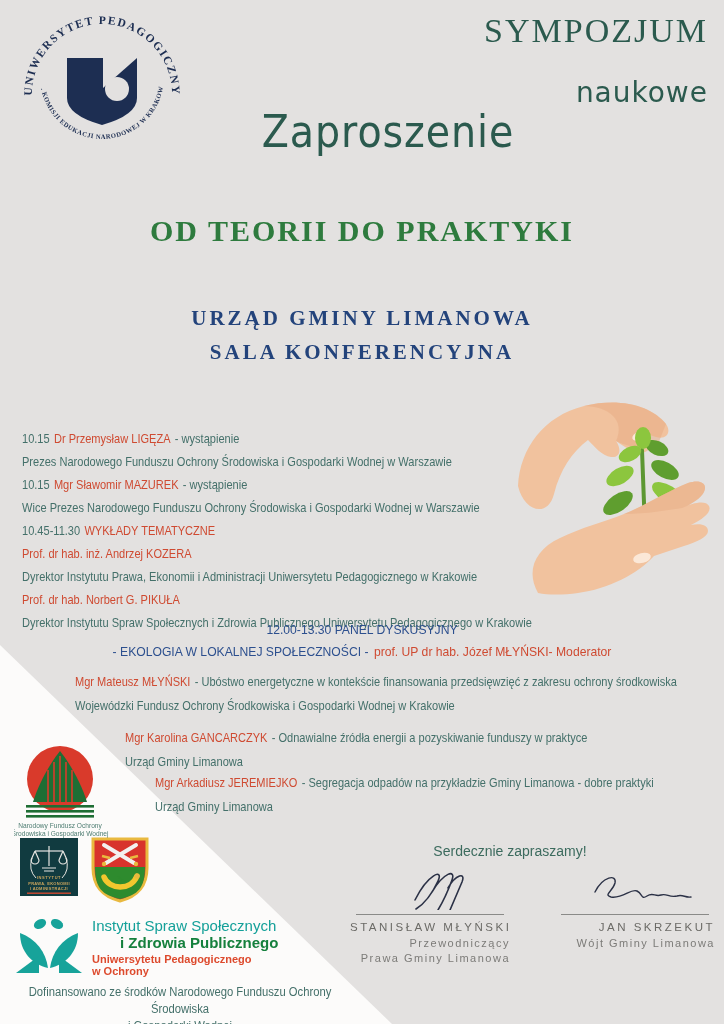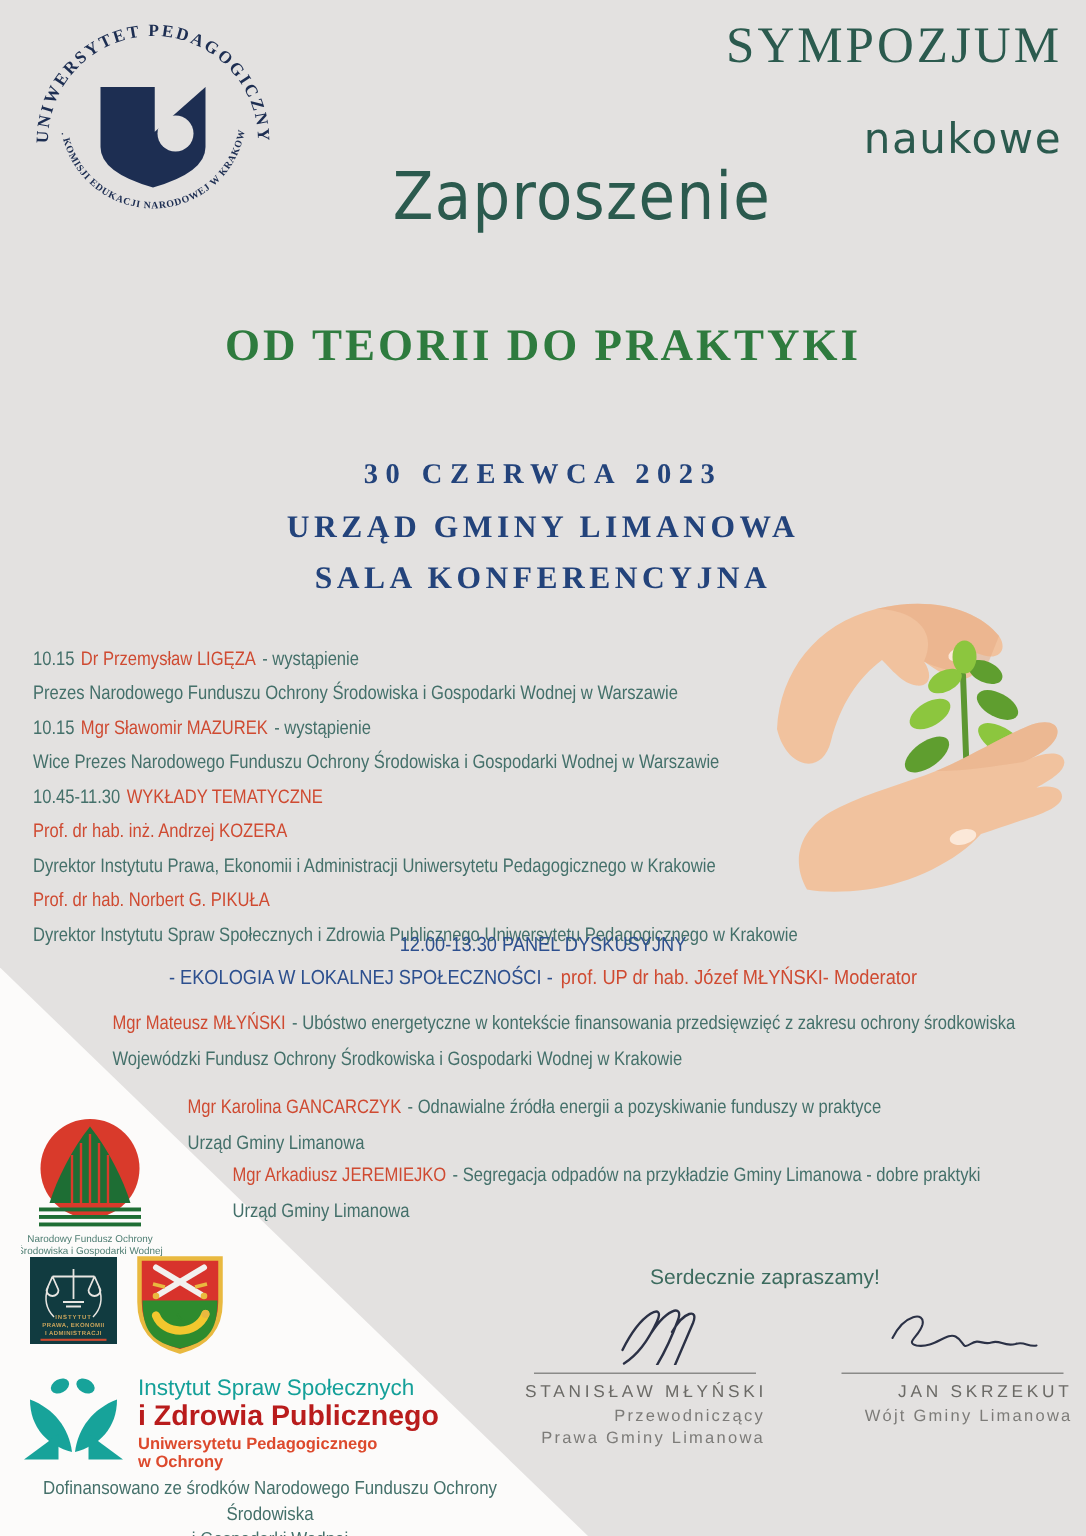--- a/index.html
+++ b/index.html
@@ -39,21 +39,21 @@
   .talk{position:absolute;width:700px;font-size:13px;transform:scaleX(.85);transform-origin:0 0;}
   .talk .pline{height:24px;line-height:24px;}
   .talk1{left:75px;top:670px;} .talk2{left:125px;top:726px;} .talk3{left:155px;top:771px;}
   
   .nfos{position:absolute;left:14px;top:744px;}
   .ipea{position:absolute;left:20px;top:838px;}
   .arms{position:absolute;left:90px;top:836px;}
   .issizp{position:absolute;left:12px;top:916px;display:flex;align-items:flex-start;}
   .issizp-text{margin-left:6px;padding-top:2px;line-height:1.1;}
   .issizp-l1{font-size:15px;font-weight:400;color:#14a099;}
-  .issizp-l2{font-size:19px;font-weight:700;color:#b91c1c;margin-bottom:2px;}
+  .issizp-l2{font-size:15px;font-weight:700;color:#15803d;margin-bottom:2px;margin-left:28px;}
   .issizp-l3{font-size:11px;font-weight:700;color:#dd4a2d;}
   .issizp-l4{font-size:11px;font-weight:700;color:#dd4a2d;}
   .funding{position:absolute;left:0;top:984px;width:360px;text-align:center;font-size:12.5px;
            color:#44706a;line-height:17px;transform:scaleX(.9);transform-origin:50% 0;}
   
   .closing{position:absolute;left:377px;top:843px;width:266px;text-align:center;font-size:14px;
            color:#3c6b5e;}
   .sig{position:absolute;top:866px;width:160px;text-align:right;}
   .sig-left{left:350px;} .sig-right{left:555px;}
   .sig-line{border-top:1px solid #8a8a88;margin:0 6px;}
@@ -86,21 +86,20 @@
 
   <div class="badge1">SYMPOZJUM</div>
   <div class="badge2">naukowe</div>
   <div class="invitation">Zaproszenie</div>
 
   <div class="title">
     <div>OD TEORII DO PRAKTYKI</div>
   </div>
 
   <div class="event">
-    <div class="event-date">30 CZERWCA 2023</div>
     <div class="event-venue">URZĄD GMINY LIMANOWA</div>
     <div class="event-room">SALA KONFERENCYJNA</div>
   </div>
 
   <svg class="hands" style="left:518px;top:386px;position:absolute" width="206" height="210" viewBox="0 0 206 210">
     <g>
       <path d="M0,100 C2,62 26,30 66,20 C102,11 134,20 148,38 C154,47 148,54 138,51 L122,46
                C132,54 135,63 127,66 C119,69 108,62 98,55 C104,64 102,72 93,71 C84,70 76,60 70,54
                C54,66 42,84 36,108 C30,132 6,126 0,100 Z" fill="#f1c29e"></path>
       <path d="M98,55 C112,62 128,64 140,58 L148,38 C134,20 102,11 66,20 C90,20 108,34 98,55 Z" fill="#e8ad85" opacity="0.55"></path>

